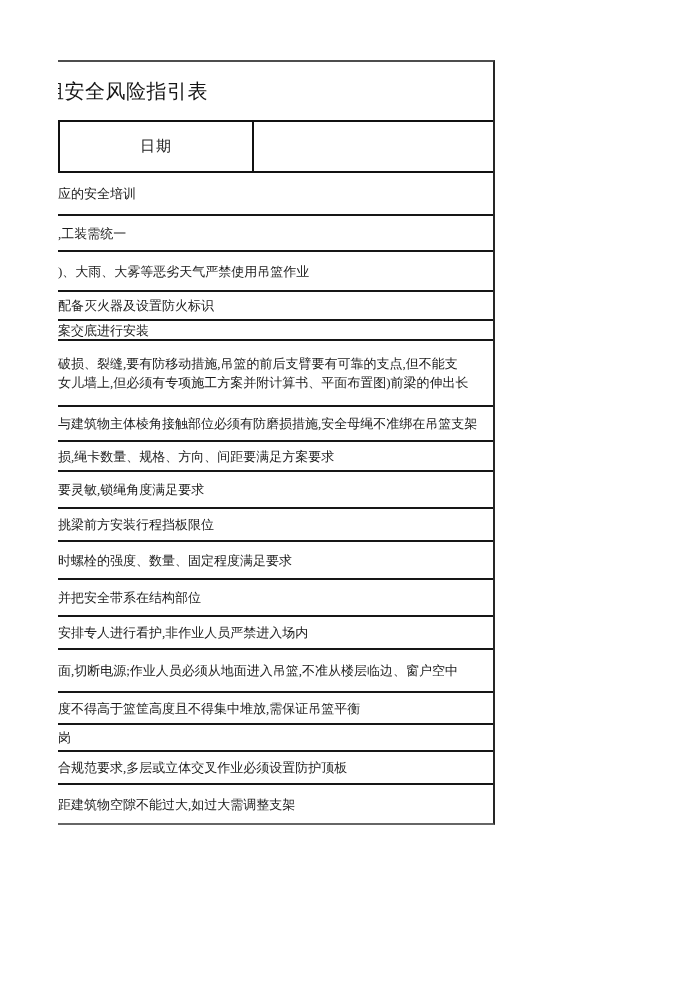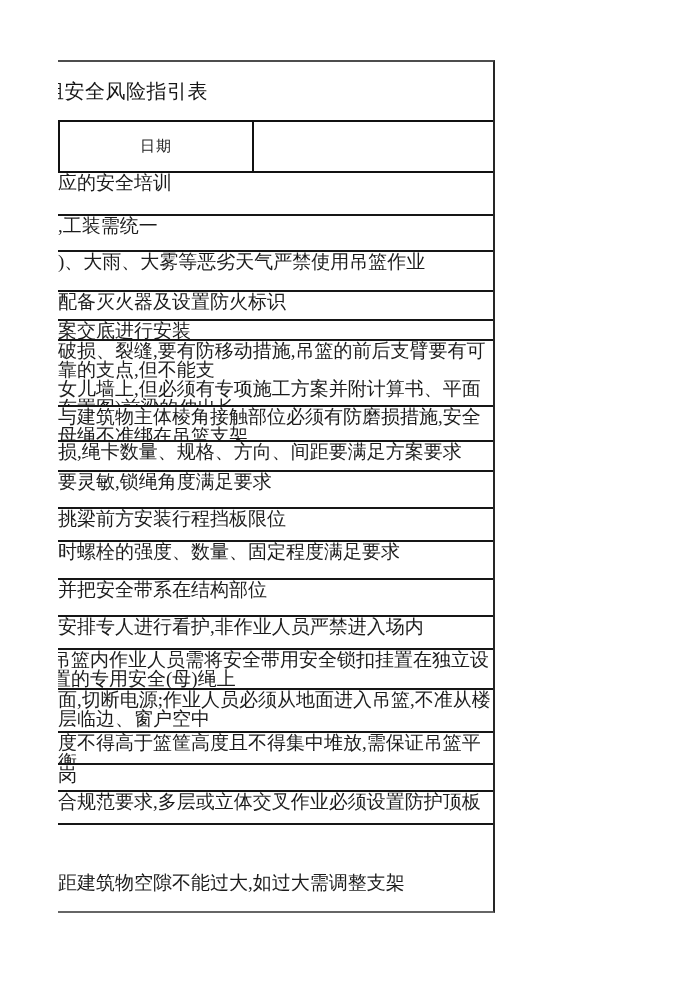--- a/index.html
+++ b/index.html
@@ -43,26 +43,26 @@
     width:194px;
     border-right:2px solid #111;
     display:flex;align-items:center;justify-content:center;
     font-size:15px;
     letter-spacing:1px;
   }
   .date-value-cell{flex:1;}
   .tbody .row{
     box-sizing:border-box;
     border-bottom:2px solid #161616;
-    display:flex;
+    display:flex;align-items:center;
     overflow:hidden;
-    font-size:19px;
+    font-size:13px;
     line-height:19px;
   }
-  .tbody .row:last-child{border-bottom:none;margin-top:48px;}
+  .tbody .row:last-child{border-bottom:none;}
   .row-text{
     white-space:pre-line;
     color:#1c1c1c;
   }
   .clip-first .row-text{
     margin-left:-6px;        
   }
 </style>
 </head>
 <body>
@@ -115,23 +115,20 @@
         </div>
       <div class="row" style="height:38px">
           <span class="row-text">时螺栓的强度、数量、固定程度满足要求</span>
         </div>
       <div class="row" style="height:37px">
           <span class="row-text">并把安全带系在结构部位</span>
         </div>
       <div class="row" style="height:33px">
           <span class="row-text">安排专人进行看护,非作业人员严禁进入场内</span>
         </div>
-      <div class="row clip-first" style="height:40px">
-          <span class="row-text">吊篮内作业人员需将安全带用安全锁扣挂置在独立设置的专用安全(母)绳上</span>
-        </div>
       <div class="row" style="height:43px">
           <span class="row-text">面,切断电源;作业人员必须从地面进入吊篮,不准从楼层临边、窗户空中</span>
         </div>
       <div class="row" style="height:32px">
           <span class="row-text">度不得高于篮筐高度且不得集中堆放,需保证吊篮平衡</span>
         </div>
       <div class="row" style="height:27px">
           <span class="row-text">岗</span>
         </div>
       <div class="row" style="height:33px">

